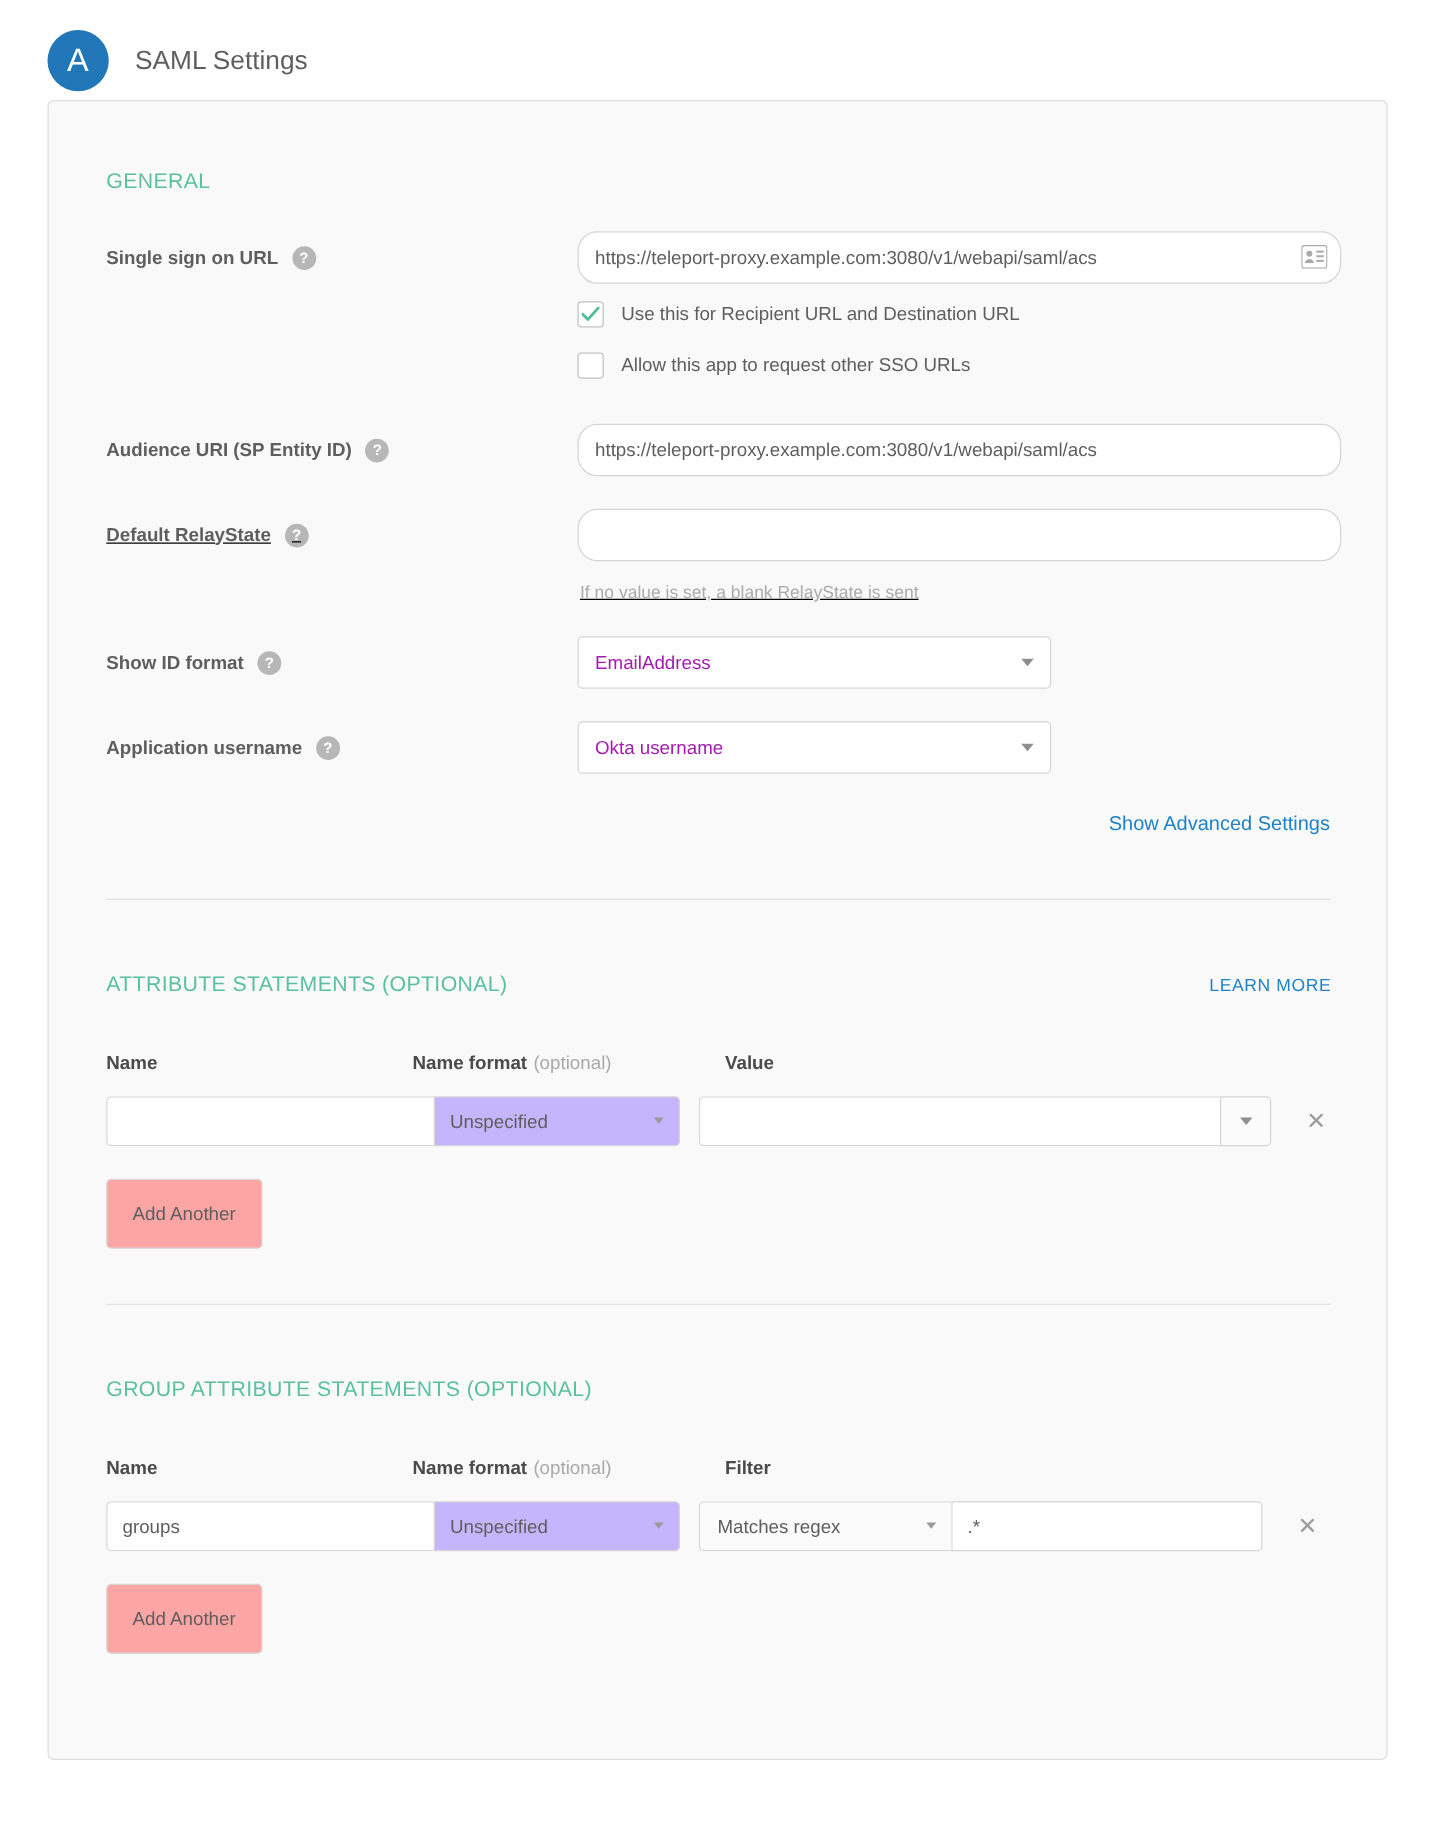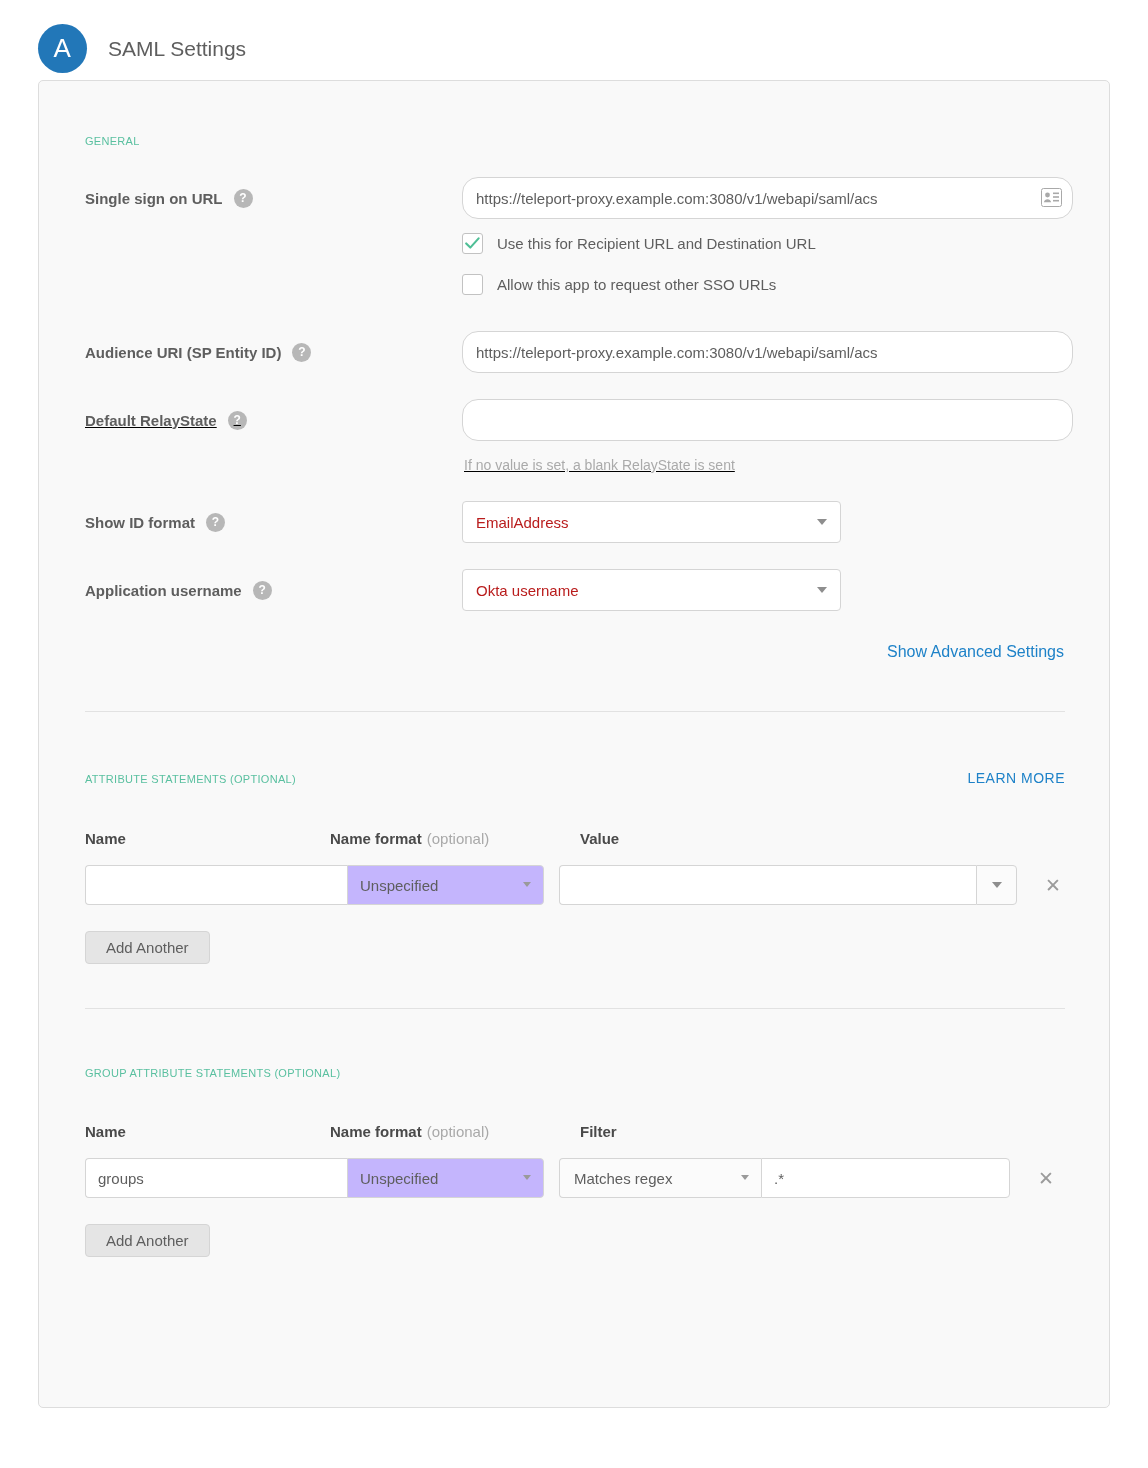--- a/index.html
+++ b/index.html
@@ -53,21 +53,21 @@
     background: #f9f9f9;
     border: 1px solid #dddddd;
     border-radius: 5px;
   }
   .panel-inner {
     padding: 0 44px 0 46px;
   }
 
   .section-title {
     color: #5ac0a0;
-    font-size: 11px;
+    font-size: 17px;
     letter-spacing: 0.3px;
     font-weight: 400;
     padding-top: 54px;
   }
   .section-title-row {
     display: flex;
     align-items: baseline;
     justify-content: space-between;
     padding-top: 58px;
   }
@@ -167,21 +167,21 @@
     position: relative;
     width: 379px;
     height: 42px;
     background: #ffffff;
     border: 1px solid #d5d5d5;
     border-radius: 4px;
     display: flex;
     align-items: center;
     padding: 0 32px 0 13px;
     font-size: 15px;
-    color: #b91c1c;
+    color: #a21caf;
     cursor: pointer;
   }
   .caret {
     position: absolute;
     right: 13px;
     top: 50%;
     margin-top: -3px;
     width: 0; height: 0;
     border-left: 5px solid transparent;
     border-right: 5px solid transparent;
@@ -326,23 +326,23 @@
     margin-left: 28px;
     color: #9b9b9b;
     font-size: 19px;
     line-height: 1;
     cursor: pointer;
     user-select: none;
   }
 
   .add-another {
     margin-top: 26px;
-    height: 33px;
+    height: 56px;
     padding: 0 20px;
-    background: #e5e5e5;
+    background: #fca5a5;
     border: 1px solid #d5d5d5;
     border-radius: 4px;
     font-size: 15px;
     color: #5e5e5e;
     font-family: "Liberation Sans", sans-serif;
     cursor: pointer;
   }
 </style>
 </head>
 <body>

